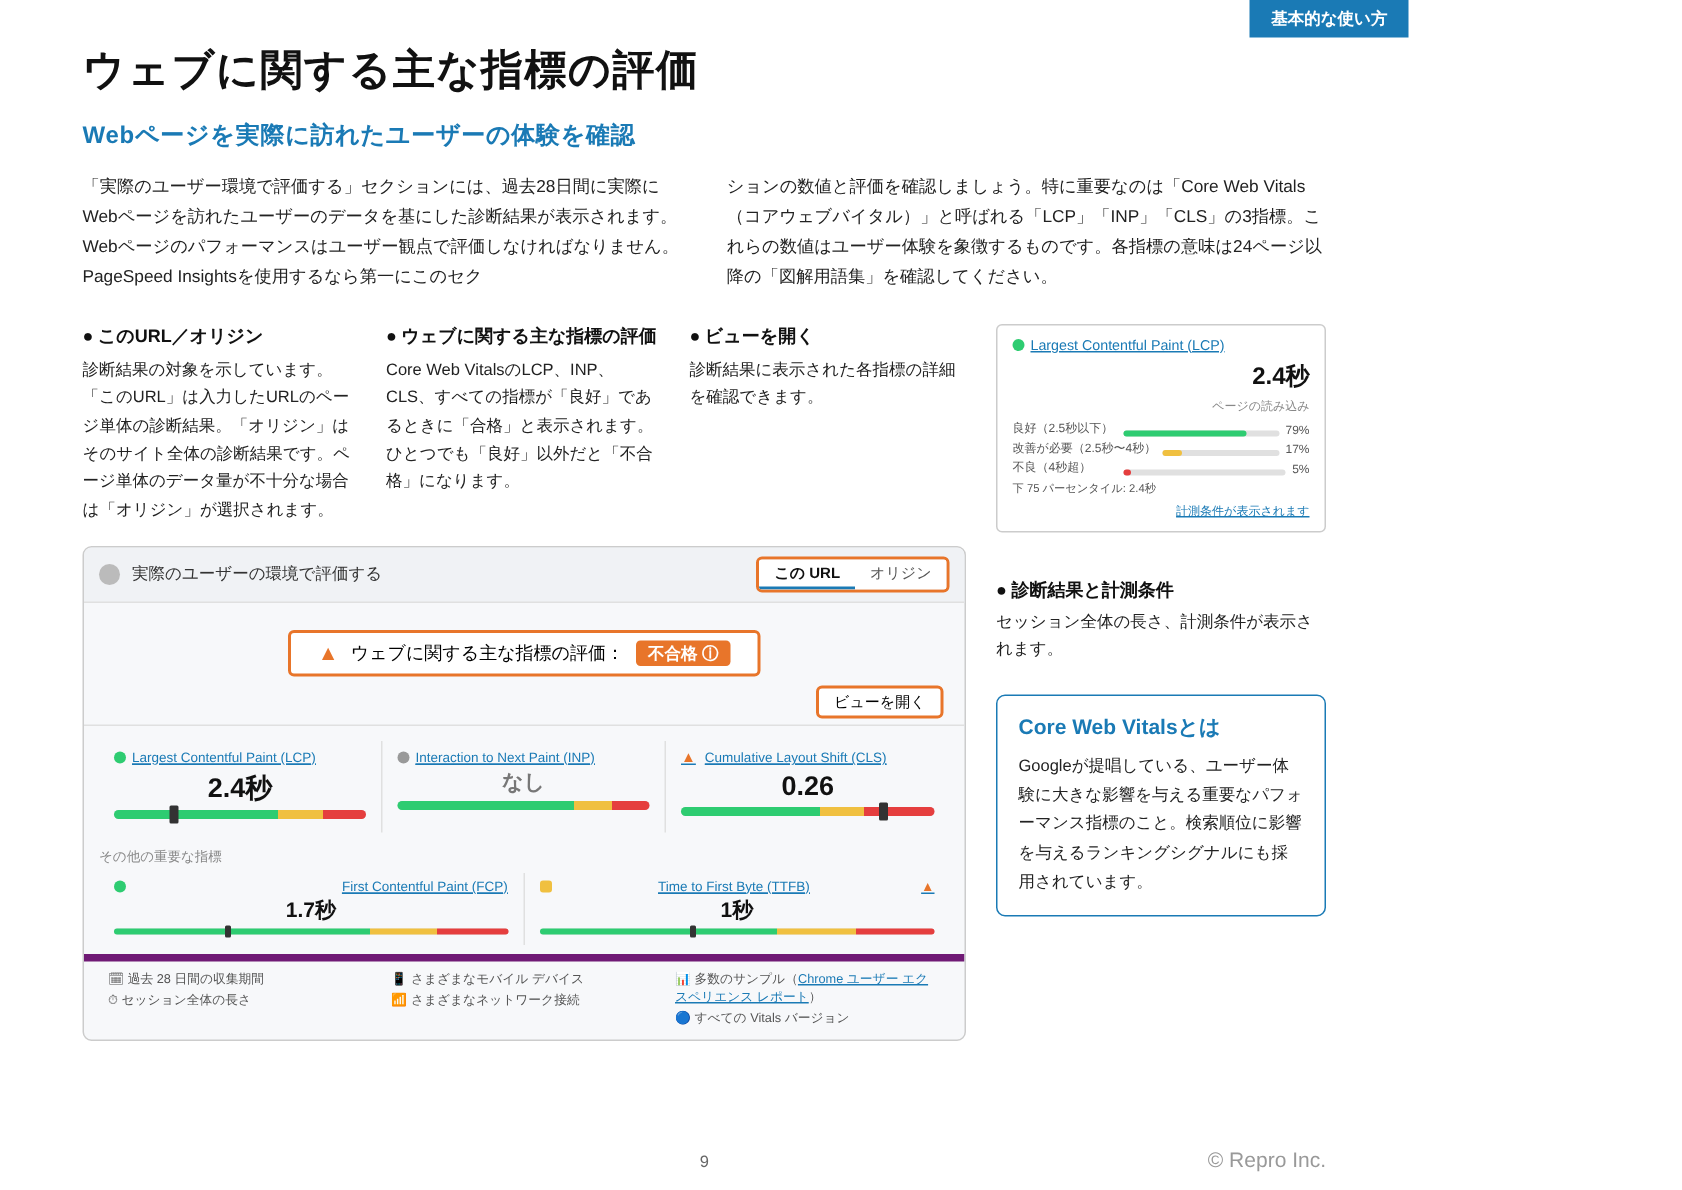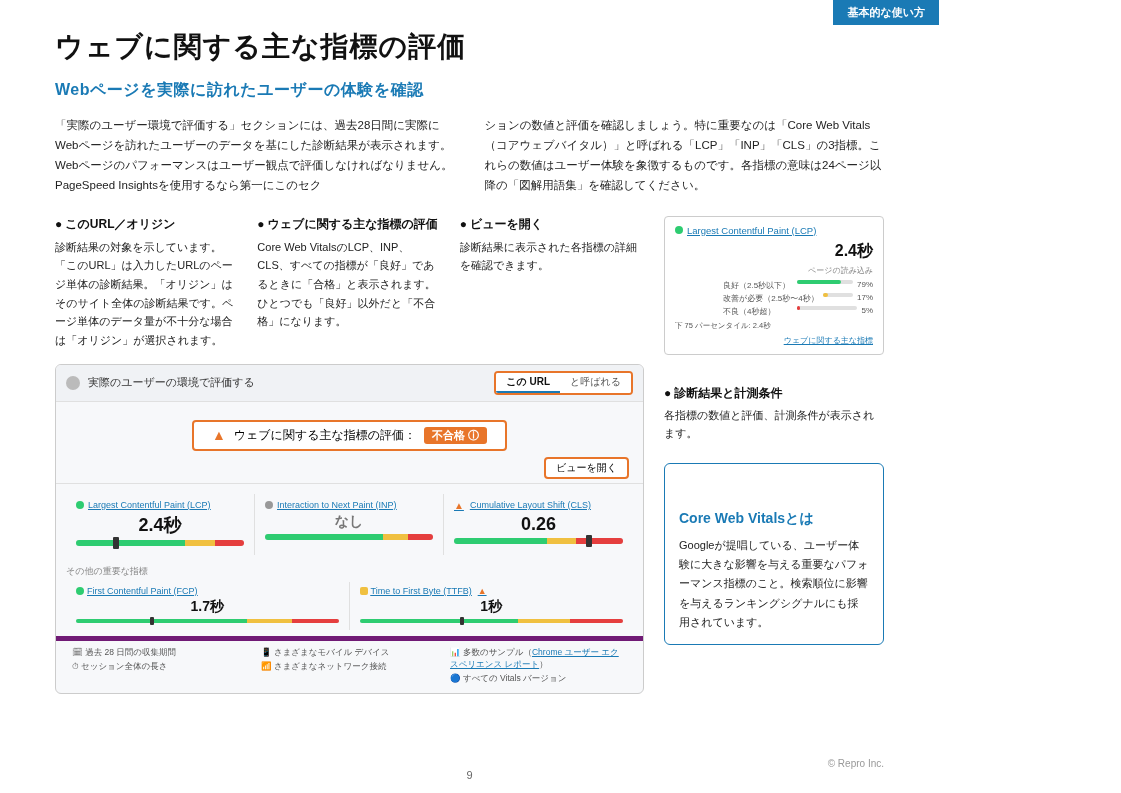--- a/index.html
+++ b/index.html
@@ -192,20 +192,21 @@
     }
     .other-metric-item:last-child { border-right: none; }
     .other-metric-label {
       font-size: 9px;
       color: #1a7ab5;
       text-decoration: underline;
       margin-bottom: 2px;
       display: flex;
       align-items: center;
       gap: 3px;
+      justify-content: space-between;
     }
     .other-metric-value {
       font-size: 14px;
       font-weight: bold;
       color: #111;
       text-align: center;
     }
     
     .footer-meta {
       display: grid;
@@ -249,24 +250,23 @@
       color: #888;
       text-align: right;
       margin-bottom: 4px;
     }
     .view-panel-bars {
       font-size: 8px;
       color: #555;
     }
     .view-panel-bar-row {
       display: flex;
-      align-items: flex-start;
+      align-items: flex-end;
       justify-content: space-between;
       margin-bottom: 2px;
-      margin-left: 48px;
     }
     .mini-bar {
       flex: 1;
       height: 4px;
       background: #e0e0e0;
       border-radius: 2px;
       margin: 0 4px;
       position: relative;
     }
     .mini-bar-fill-green { background: #2ecc71; height: 100%; border-radius: 2px; }
@@ -285,41 +285,40 @@
       border-radius: 6px;
       padding: 12px 14px;
       background: #fff;
       margin-top: 10px;
     }
     .cwv-box-title {
       font-size: 14px;
       font-weight: bold;
       color: #1a7ab5;
       margin-bottom: 8px;
-      margin-top: 34px;
     }
     .cwv-box-body {
       font-size: 11px;
       line-height: 1.75;
       color: #222;
     }
     
     .page-number {
       position: absolute;
       bottom: 12px;
       left: 50%;
       transform: translateX(-50%);
       font-size: 11px;
       color: #666;
     }
     .copyright {
       position: absolute;
-      bottom: 24px;
+      bottom: 12px;
       right: 55px;
-      font-size: 10px;
+      font-size: 14px;
       color: #999;
     }
     
     .lower-section {
       display: grid;
       grid-template-columns: 1fr 220px;
       gap: 20px;
       margin-top: 0;
     }
     .left-col {
@@ -386,21 +385,21 @@
 
         <div class="screenshot-box">
           <div class="ss-wrapper">
 
             <div class="ss-header">
               <span class="ss-header-icon"></span>
               <span class="ss-header-title">実際のユーザーの環境で評価する</span>
 
               <div style="margin-left: auto; display: flex; gap: 0; border: 2px solid #e8752a; border-radius: 4px; overflow: hidden; font-size: 10px;">
                 <span style="padding: 2px 10px; background: #fff; font-weight: bold; color: #111; border-bottom: 2px solid #1a7ab5;">この URL</span>
-                <span style="padding: 2px 10px; background: #fff; color: #555;">と呼ばれる</span>
+                <span style="padding: 2px 10px; background: #fff; color: #555;">オリジン</span>
               </div>
             </div>
 
             <div style="display: flex; align-items: center; justify-content: center; padding: 10px 10px 4px 10px; position: relative;">
               <div style="border: 2px solid #e8752a; border-radius: 4px; padding: 5px 18px; background: #fff; display: flex; align-items: center; gap: 8px; font-size: 12px;">
                 <span style="color: #e8752a; font-size: 14px;">▲</span>
                 <span>ウェブに関する主な指標の評価：</span>
                 <span style="background: #e8752a; color: #fff; border-radius: 3px; padding: 1px 8px; font-size: 11px; font-weight: bold;">不合格 ⓘ</span>
               </div>
             </div>
@@ -522,26 +521,26 @@
             </div>
             <div class="view-panel-bar-row">
               <span style="min-width:70px;">不良（4秒超）</span>
               <div class="mini-bar">
                   <div class="mini-bar-fill-red" style="width:5%;"></div>
                 </div>
               <span>5%</span>
             </div>
           </div>
           <div style="font-size:7.5px; color:#555; margin-top:4px;">下 75 パーセンタイル: 2.4秒</div>
-          <div class="view-panel-link">ウェブに関する主な指標</div>
+          <div class="view-panel-link">計測条件が表示されます</div>
         </div>
 
         <div class="diag-info">
           <div class="diag-info-title">診断結果と計測条件</div>
-          <div class="diag-info-body">各指標の数値と評価、計測条件が表示されます。</div>
+          <div class="diag-info-body">セッション全体の長さ、計測条件が表示されます。</div>
         </div>
 
         <div class="cwv-box">
           <div class="cwv-box-title">Core Web Vitalsとは</div>
           <div class="cwv-box-body">Googleが提唱している、ユーザー体験に大きな影響を与える重要なパフォーマンス指標のこと。検索順位に影響を与えるランキングシグナルにも採用されています。</div>
         </div>
       </div>
     </div>
   </div>
 

